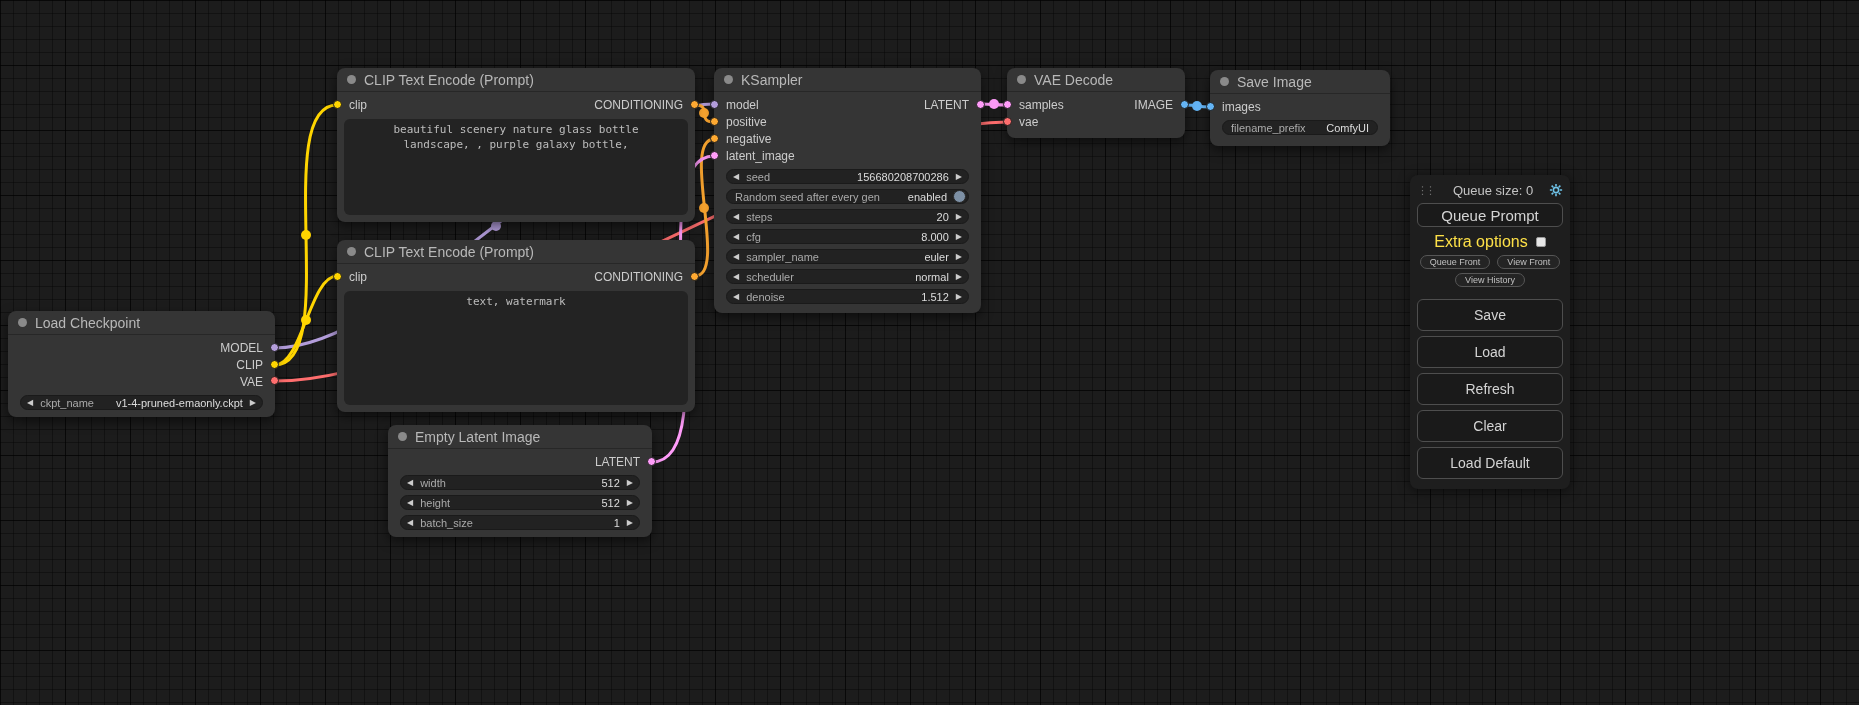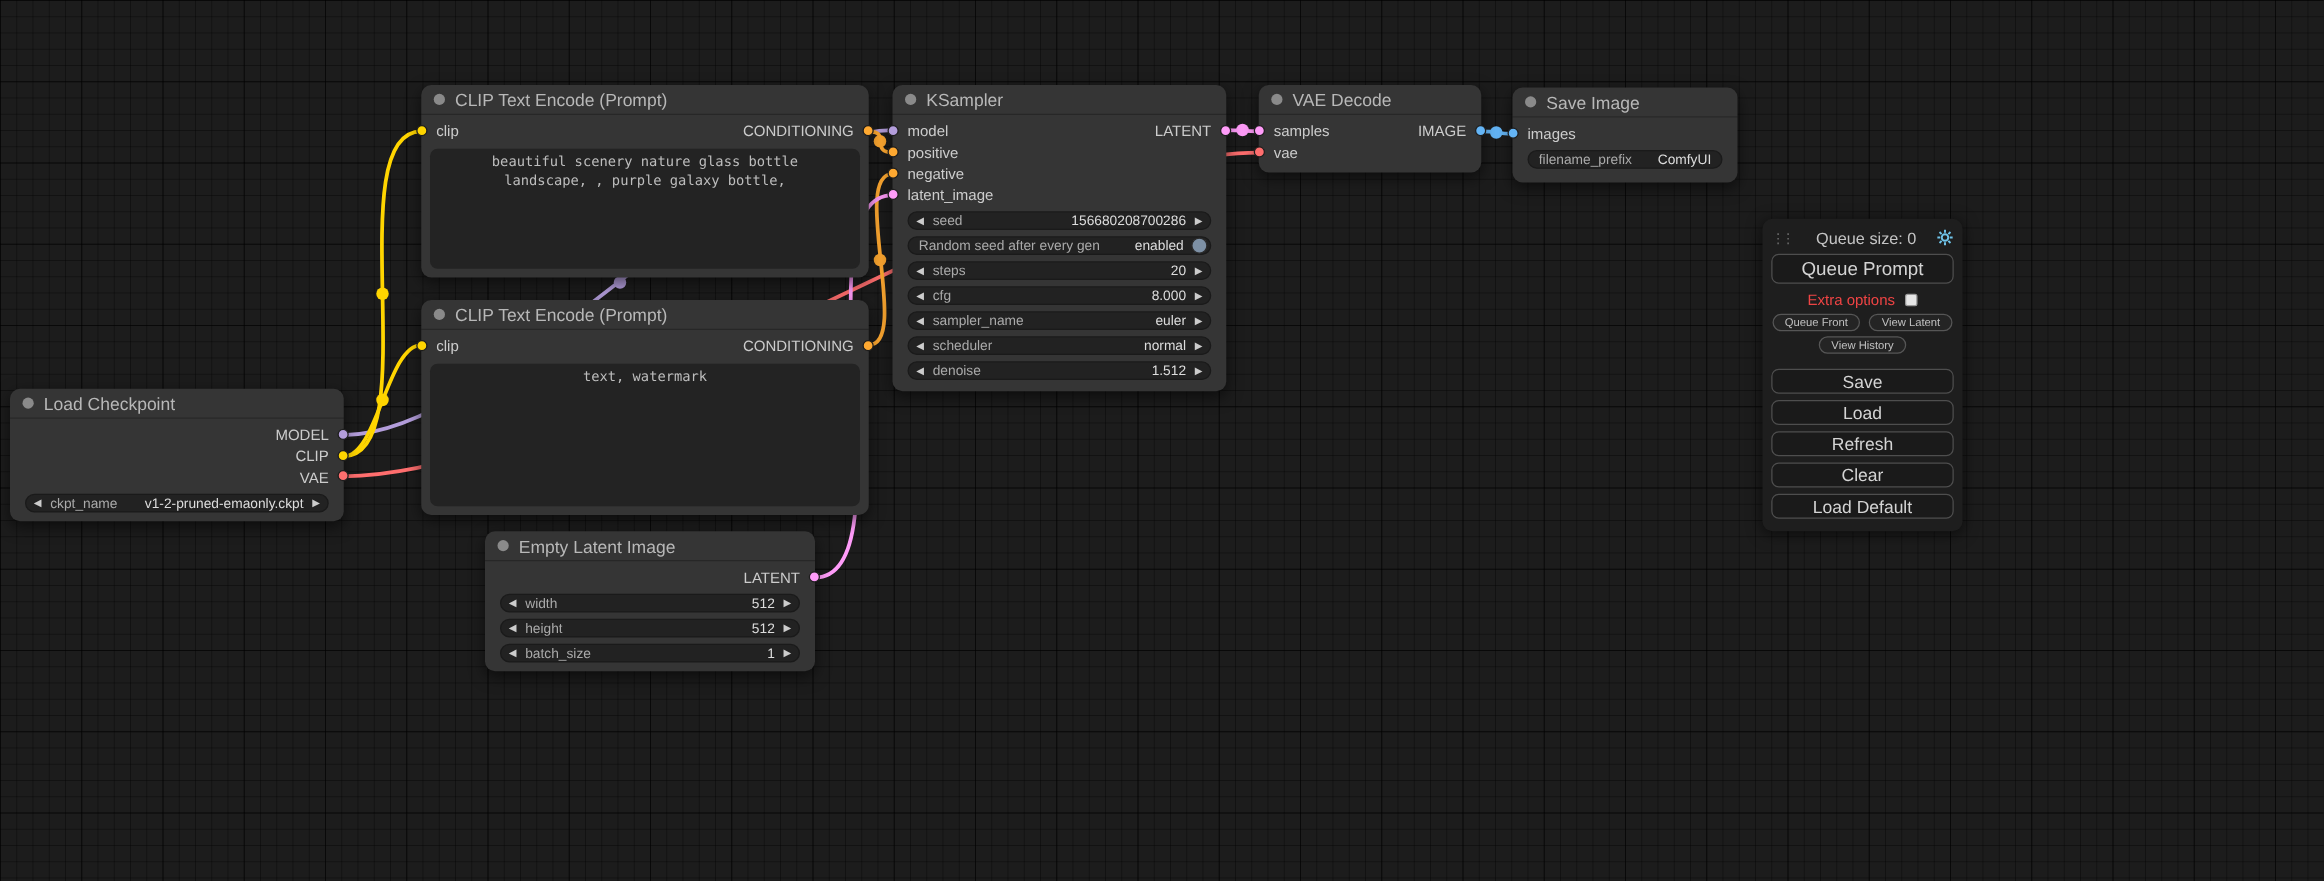--- a/index.html
+++ b/index.html
@@ -72,24 +72,24 @@
     position: absolute; z-index: 4; left: 1410px; top: 175px; width: 160px;
     background: #1e1e1e; border-radius: 8px;
     box-shadow: 0 2px 12px rgba(0,0,0,0.6);
     padding: 6px 7px 10px;
   }
   .qp-header { display: flex; align-items: center; height: 18px; color: #c4c4c4; font-size: 13px; }
   .drag-handle { color: #6f6f6f; font-size: 11px; letter-spacing: -3px; cursor: move; padding-right: 4px; }
   .queue-size { flex: 1; text-align: center; }
   .btn { display: block; background: #1a1a1a; border: 1px solid #4e4e4e; color: #d4d4d4;
          border-radius: 6px; cursor: pointer; font-family: "Liberation Sans", sans-serif; }
-  .btn-big { width: 146px; margin: 5px auto 0; height: 20px; font-size: 14px; line-height: 1; }
+  .btn-big { width: 146px; margin: 5px auto 0; height: 32px; font-size: 14px; line-height: 1; }
   .qp-queue { height: 24px; font-size: 15px; margin-top: 4px; }
   .extra-row { display: flex; align-items: center; justify-content: center; gap: 8px;
-               margin-top: 6px; font-size: 12px; color: #ef4444; }
+               margin-top: 6px; font-size: 16px; color: #fde047; }
   .checkbox { width: 10px; height: 10px; background: #e6e6e6; border-radius: 2px; border: 1px solid #9a9a9a; }
   .small-row { display: flex; justify-content: center; gap: 7px; margin-top: 4px; }
   .btn-small { font-size: 9px; height: 14px; line-height: 1; padding: 0 9px;
                border-radius: 8px; background: #242424; border: 1px solid #565656; color: #c0c0c0; }
   .gap-top { margin-top: 12px; }
 </style>
 </head>
 <body>
 
 <div id="canvas">
@@ -128,21 +128,21 @@
       <div class="port-row">
         <span class="out-label">CLIP</span>
       </div>
       <div class="port-row">
         <span class="out-label">VAE</span>
       </div>
     </div>
     <div class="widget">
       <span class="warr">◀</span>
       <span class="wlabel">ckpt_name</span>
-      <span class="wvalue">v1-2-pruned-emaonly.ckpt</span>
+      <span class="wvalue">v1-4-pruned-emaonly.ckpt</span>
       <span class="warr">▶</span>
     </div>
     <span class="port-dot" style="right: -4px; top: 32px; background-color: rgb(179, 157, 219);"></span>
     <span class="port-dot" style="right: -4px; top: 49px; background-color: rgb(255, 213, 0);"></span>
     <span class="port-dot" style="right: -4px; top: 65px; background-color: rgb(255, 110, 110);"></span>
   </div>
 
   <div class="node" style="left:337px; top:68px; width:358px; height:154px;">
     <div class="node-title">
       <span class="title-dot"></span>
@@ -321,21 +321,21 @@
         </g>
       </svg>
     </div>
     <button class="btn btn-big qp-queue">Queue Prompt</button>
     <div class="extra-row">
       <span>Extra options</span>
       <span class="checkbox"></span>
     </div>
     <div class="small-row">
       <button class="btn btn-small">Queue Front</button>
-      <button class="btn btn-small">View Latent</button>
+      <button class="btn btn-small">View Front</button>
     </div>
     <div class="small-row">
       <button class="btn btn-small">View History</button>
     </div>
     <button class="btn btn-big gap-top">Save</button>
     <button class="btn btn-big">Load</button>
     <button class="btn btn-big">Refresh</button>
     <button class="btn btn-big">Clear</button>
     <button class="btn btn-big">Load Default</button>
   </div>

